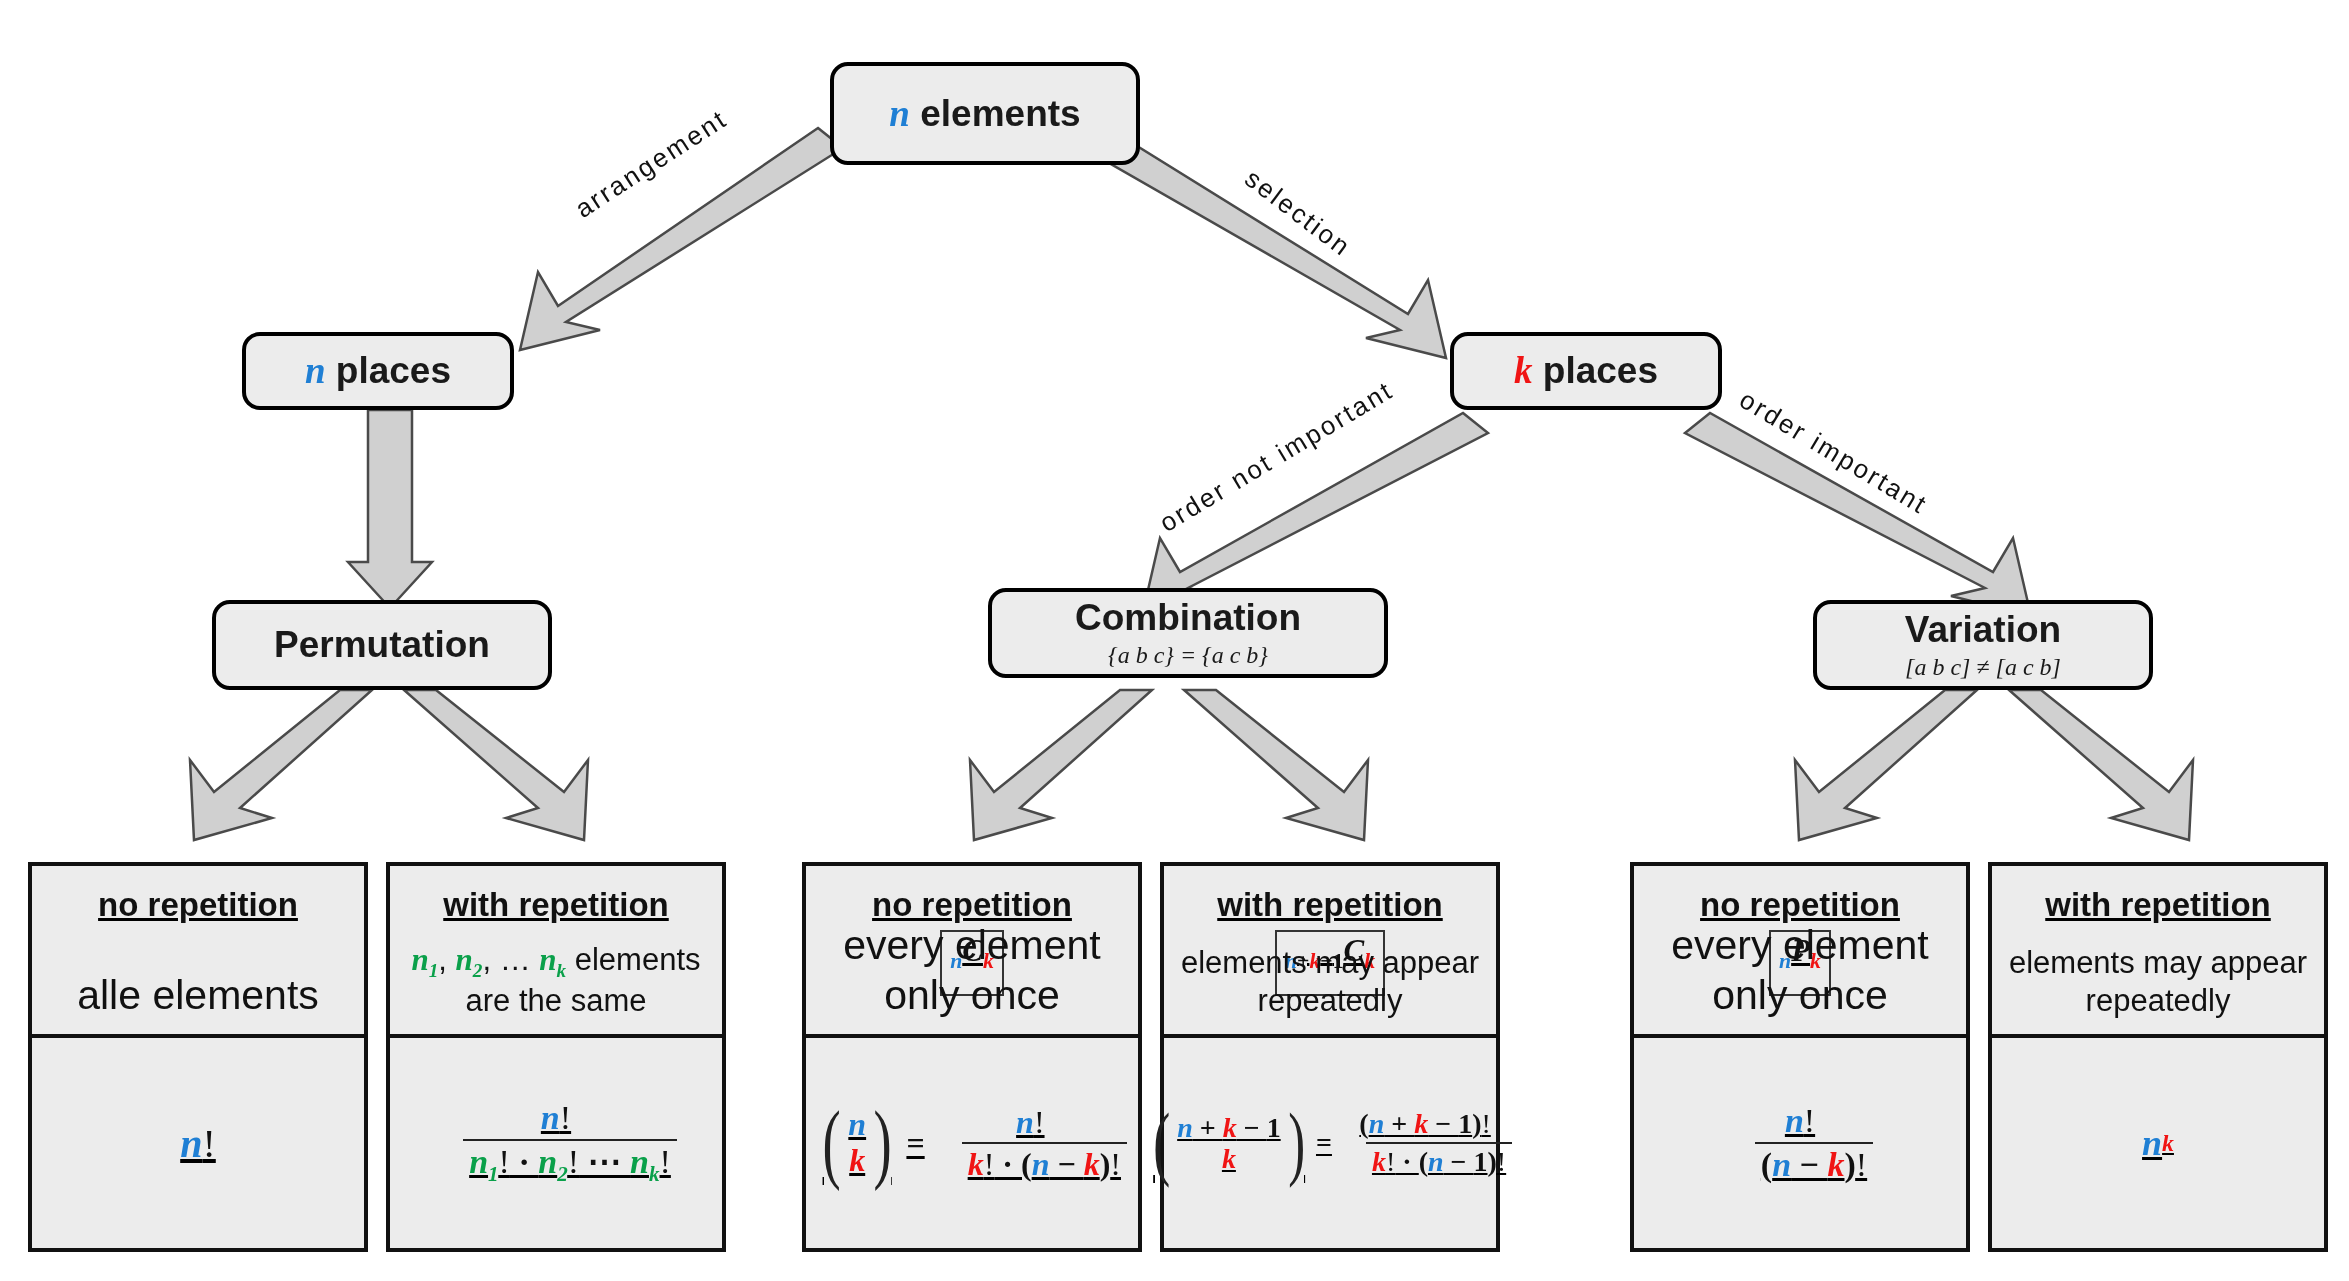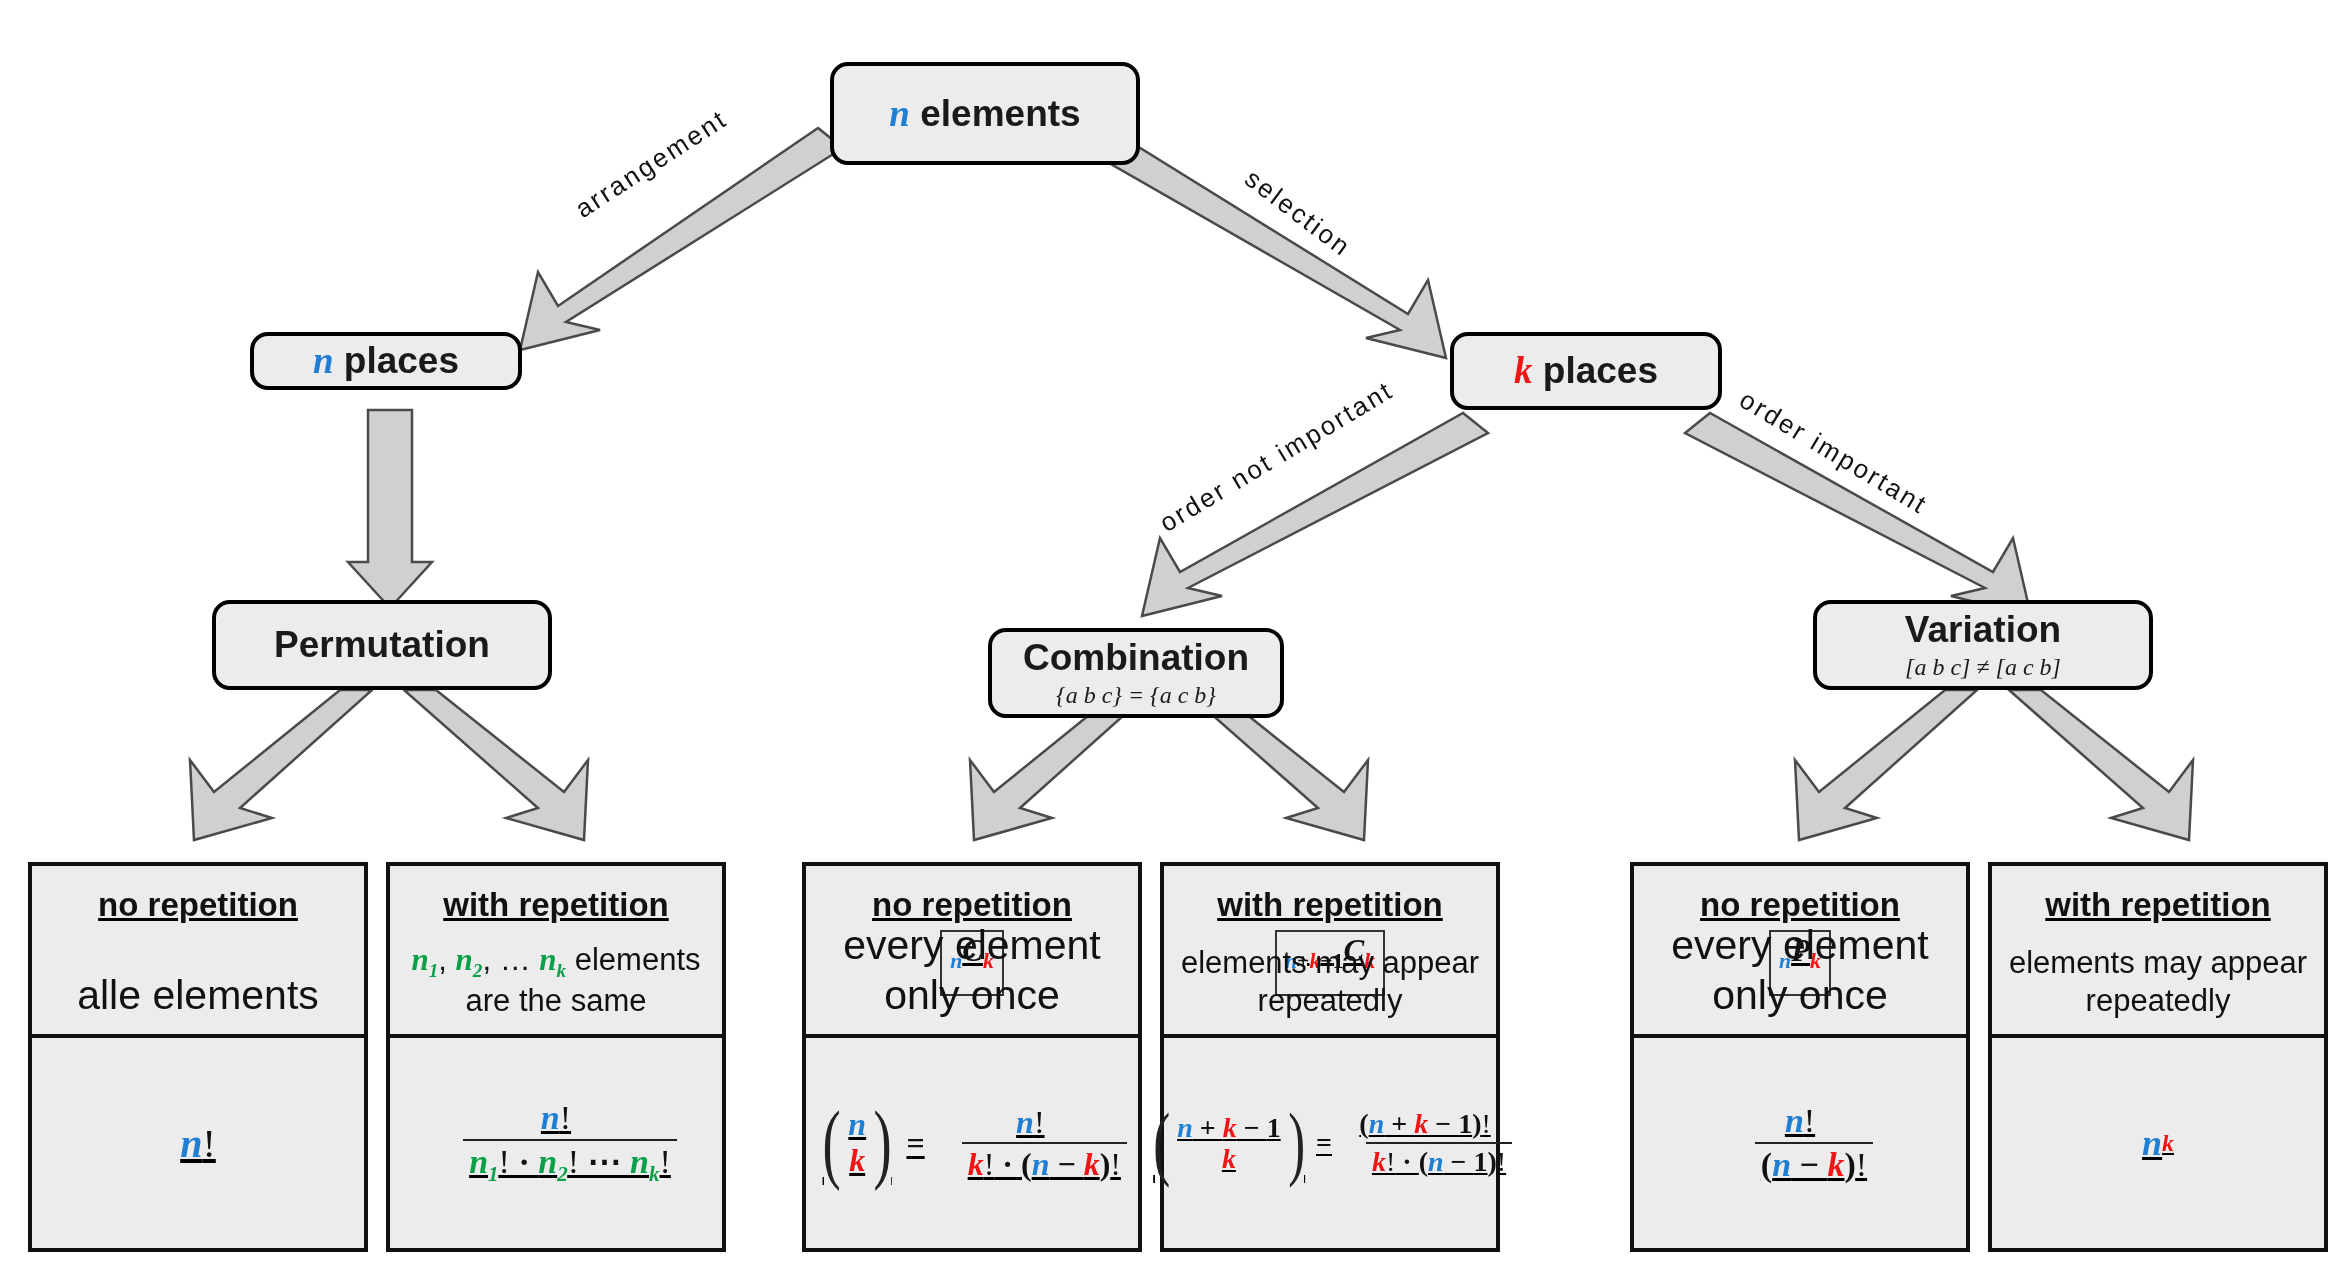--- a/index.html
+++ b/index.html
@@ -146,37 +146,37 @@
     <div class="title">
       <span class="var-blue">n</span><span> elements</span>
     </div>
   </div>
 
   <div class="edge-label" style="left:578px;top:196px;transform:rotate(-33deg);">arrangement</div>
   <div class="edge-label" style="left:1248px;top:160px;transform:rotate(37deg);">selection</div>
   <div class="edge-label" style="left:1162px;top:510px;transform:rotate(-31deg);">order not important</div>
   <div class="edge-label" style="left:1742px;top:382px;transform:rotate(31deg);">order important</div>
 
-  <div class="node" style="left:250px;top:332px;width:272px;height:58px;">
+  <div class="node" style="left:242px;top:332px;width:272px;height:78px;">
     <div class="title">
       <span class="var-blue">n</span><span> places</span>
     </div>
   </div>
 
   <div class="node" style="left:1450px;top:332px;width:272px;height:78px;">
     <div class="title">
       <span class="var-red">k</span><span> places</span>
     </div>
   </div>
 
   <div class="node" style="left:212px;top:600px;width:340px;height:90px;">
     <div class="title">Permutation</div>
   </div>
 
-  <div class="node" style="left:988px;top:628px;width:296px;height:90px;">
+  <div class="node" style="left:988px;top:588px;width:400px;height:90px;">
     <div class="title">Combination</div>
     <div class="sub">{a b c} = {a c b}</div>
   </div>
 
   <div class="node" style="left:1813px;top:600px;width:340px;height:90px;">
     <div class="title">Variation</div>
     <div class="sub">[a b c] ≠ [a c b]</div>
   </div>
 
   <div class="leaf" style="left:28px;top:862px;width:340px;height:390px;">

